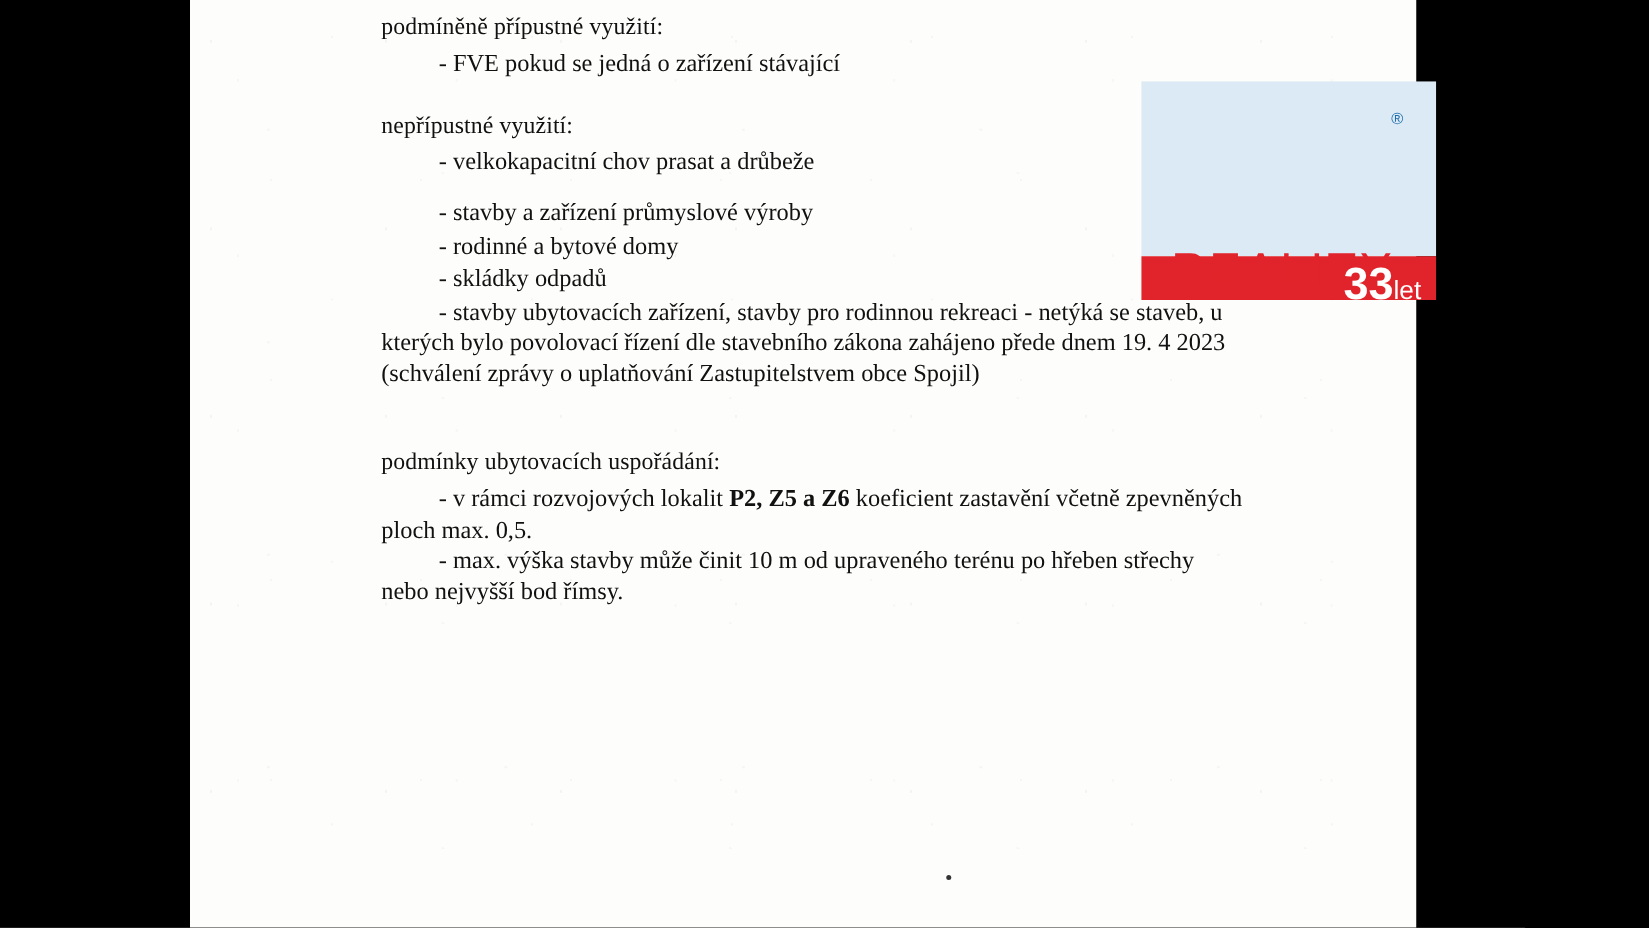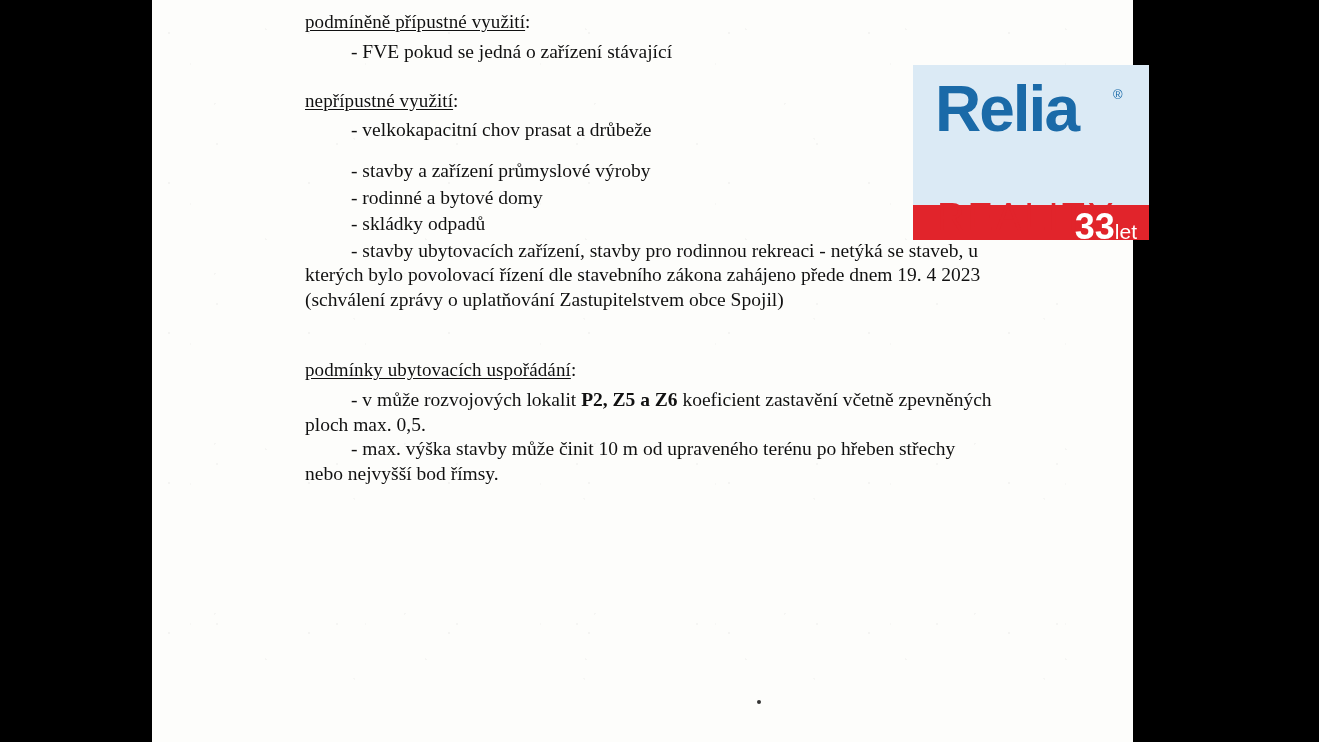--- a/index.html
+++ b/index.html
@@ -51,21 +51,20 @@
     color: #111111;
     font-size: 19.5px;
     line-height: 1.26;
   }
   .heading {
     margin: 0 0 6px 0;
     font-size: 19px;
     letter-spacing: 0.1px;
   }
   .heading .u {
-    text-decoration: underline;
     text-underline-offset: 2px;
     margin-top: 45px;
   }
   .indent-item {
     margin: 0 0 2px 0;
     padding-left: 46px;
     font-size: 19.5px;
   }
   .blocktext {
     margin: 0;
@@ -179,31 +178,30 @@
       <p class="indent-item">- velkokapacitní chov prasat a drůbeže</p>
       <div class="gap-sm"></div>
       <p class="indent-item">- stavby a zařízení průmyslové výroby</p>
       <p class="indent-item">- rodinné a bytové domy</p>
       <p class="indent-item">- skládky odpadů</p>
       <p class="blocktext first-line-indent">- stavby ubytovacích zařízení, stavby pro rodinnou rekreaci - netýká se staveb, u kterých bylo povolovací řízení dle stavebního zákona zahájeno přede dnem 19. 4 2023 (schválení zprávy o uplatňování Zastupitelstvem obce Spojil)</p>
 
       <div class="gap-lg"></div>
 
       <p class="heading"><span class="u">podmínky ubytovacích uspořádání</span><span>:</span></p>
-      <p class="blocktext first-line-indent"><span>- v může rozvojových lokalit </span><span class="bold">P2, Z5 a Z6</span><span> koeficient zastavění včetně zpevněných ploch max. 0,5.</span></p>
+      <p class="blocktext first-line-indent"><span>- v rámci rozvojových lokalit </span><span class="bold">P2, Z5 a Z6</span><span> koeficient zastavění včetně zpevněných ploch max. 0,5.</span></p>
       <p class="blocktext first-line-indent">- max. výška stavby může činit 10 m od upraveného terénu po hřeben střechy nebo nejvyšší bod římsy.</p>
 
     </div>
 
     <div class="stray-dot"></div>
 
   </div>
 
   <div id="logo">
     <div class="logo-top"></div>
     <div class="logo-bottom"></div>
-    <div class="relia">Relia</div>
     <div class="reg">®</div>
     <div class="reality">REALITY</div>
     <div class="years"><span class="num">33</span><span class="lbl">let</span></div>
   </div>
 
 </div>
 
 </body></html>

